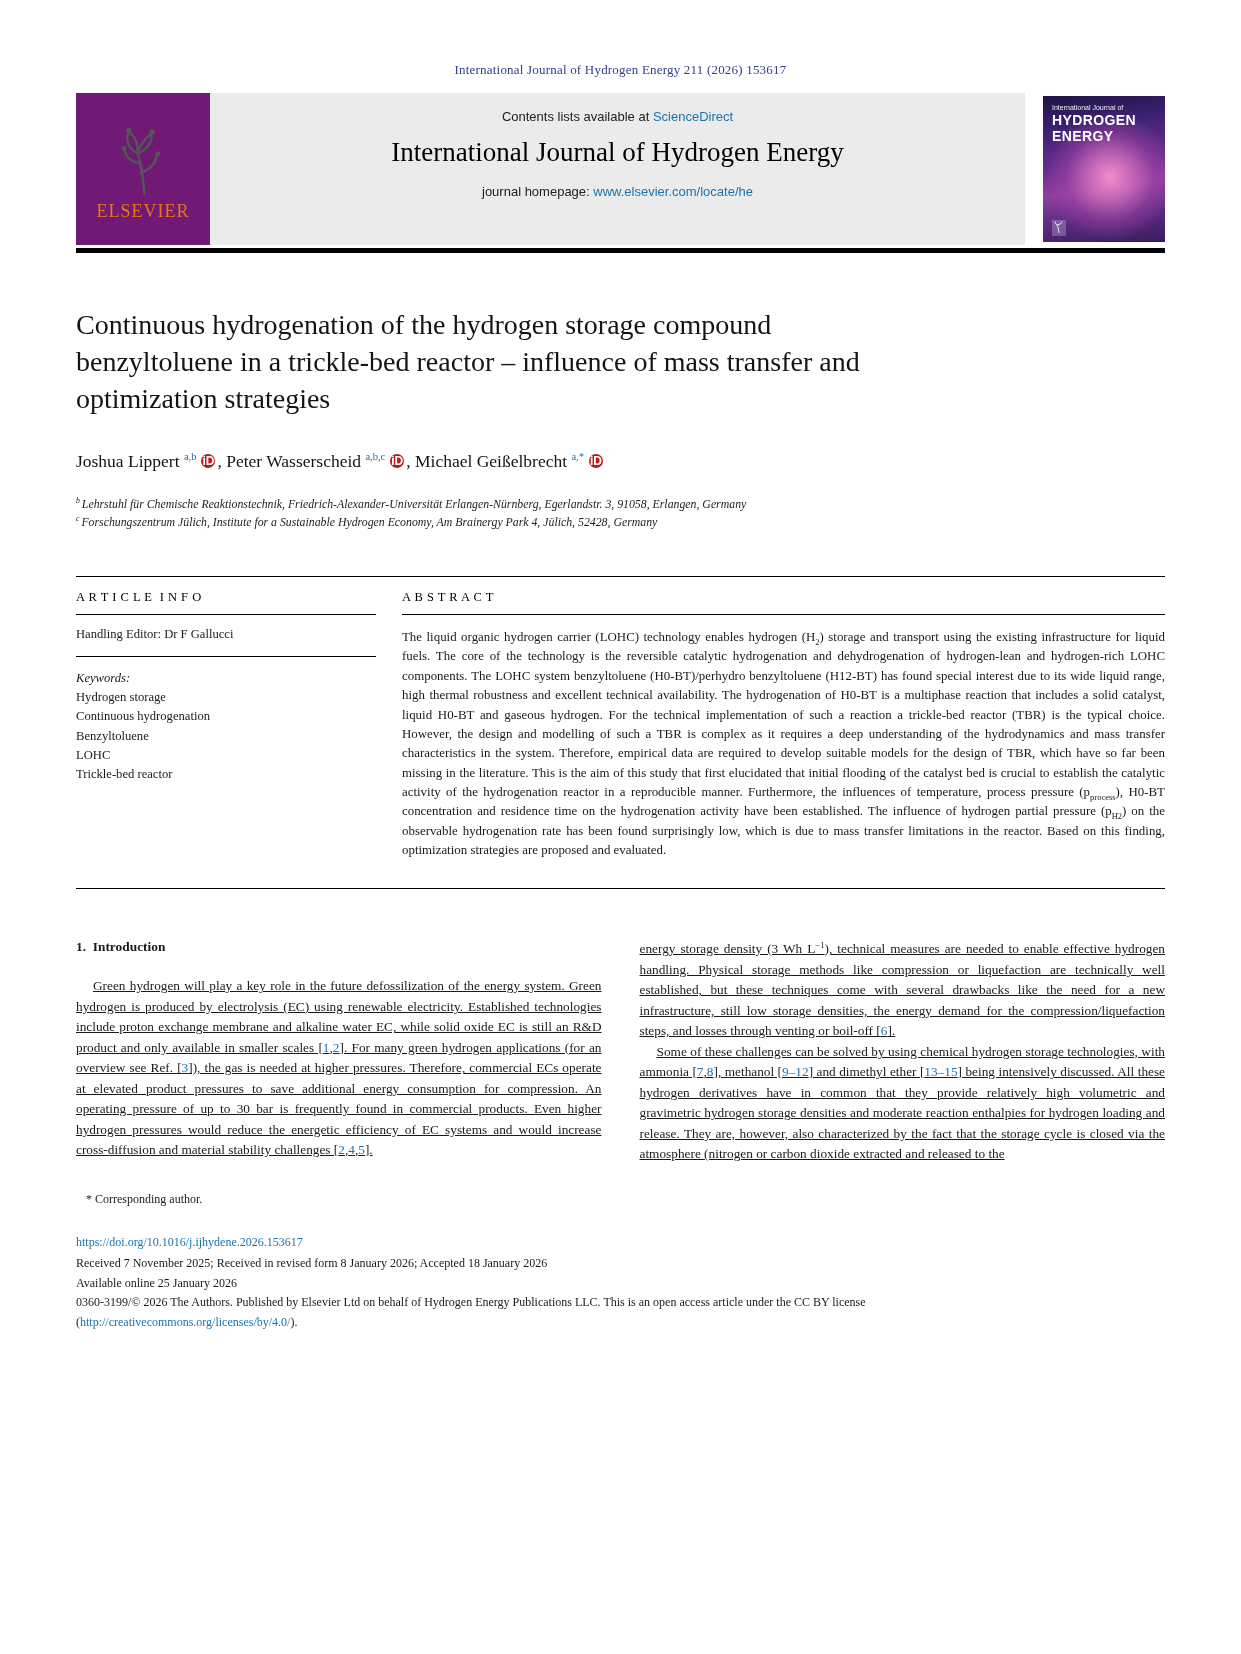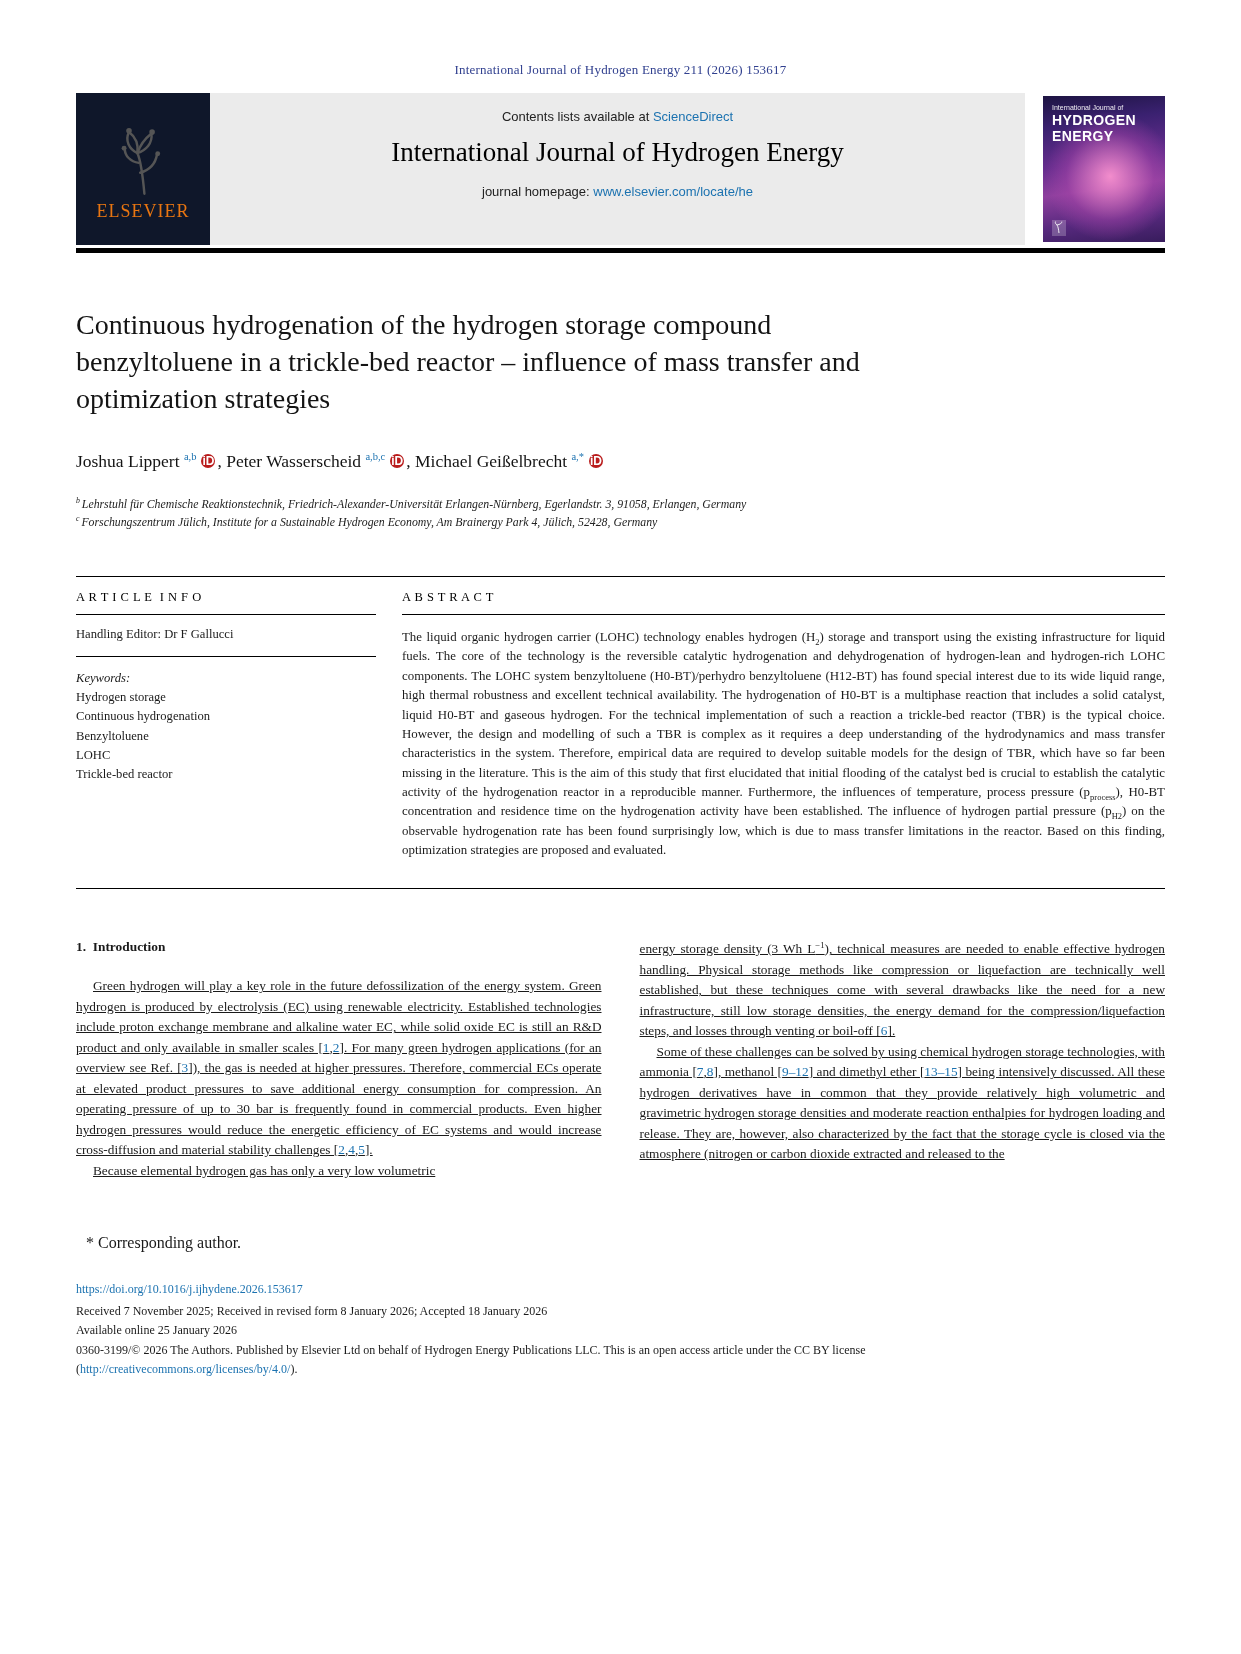--- a/index.html
+++ b/index.html
@@ -14,21 +14,21 @@
   sub, sup { line-height: 0; font-size: 66%; }
 
   .citation {
     padding-top: 62px; text-align: center;
     font-size: 13px; color: #31408f; letter-spacing: .2px;
   }
 
   .banner-row { margin: 15px 76px 0; display: flex; align-items: center; gap: 18px; }
   .banner { flex: 1; height: 152px; background: #ebebeb; display: flex; align-items: stretch; }
   .logo-box {
-    width: 134px; background: #0f172a; display: flex; flex-direction: column;
+    width: 134px; background: #701a75; display: flex; flex-direction: column;
     align-items: center; justify-content: center; padding: 6px 4px;
   }
   .elsevier-word {
     font-family: "Liberation Serif", serif; color: #e87511;
     font-size: 18px; letter-spacing: 1px; margin-top: 2px;
   }
   .banner-center { flex: 1; text-align: center; padding-top: 16px; font-family: "Liberation Sans", sans-serif; }
   .contents-line { font-size: 13px; color: #222; }
   .journal-title { font-family: "Liberation Serif", serif; font-size: 27px; color: #000; margin-top: 13px; }
   .homepage-line { font-size: 13px; color: #222; margin-top: 16px; }
@@ -71,21 +71,21 @@
   .editor-line { padding: 12px 0 14px; border-bottom: 1px solid #000; font-size: 12.6px; }
   .keywords { padding-top: 12px; font-size: 12.6px; line-height: 1.52; }
   .abs-body { margin: 13px 0 0; font-size: 12.9px; line-height: 1.5; text-align: justify; }
 
   .intro { margin: 50px 76px 0; display: flex; gap: 38px; }
   .intro .col { flex: 1; min-width: 0; }
   .sec-heading { font-weight: bold; font-size: 13.4px; margin: 0 0 21px; white-space: pre-wrap; }
   p.body { margin: 0; font-size: 13.3px; line-height: 1.54; text-align: justify; text-decoration: underline; }
   p.indent { text-indent: 17px; }
 
-  .footnotes { margin: 48px 76px 0; font-size: 16px; line-height: 1.7; }
+  .footnotes { margin: 24px 76px 0; font-size: 12px; line-height: 1.7; }
   .fn1 { padding-left: 10px; }
   .fn2 { padding-left: 22px; }
 
   .bottom { margin: 24px 76px 0; font-size: 12px; line-height: 1.62; }
   .doi { margin-bottom: 2px; }
 </style>
 </head>
 <body>
 
 <div class="page">
@@ -164,21 +164,20 @@
     <div class="abs-col">
       <div class="col-heading">A B S T R A C T</div>
       <p class="abs-body"><span>The liquid organic hydrogen carrier (LOHC) technology enables hydrogen (H</span><sub>2</sub><span>) storage and transport using the existing infrastructure for liquid fuels. The core of the technology is the reversible catalytic hydrogenation and dehydrogenation of hydrogen-lean and hydrogen-rich LOHC components. The LOHC system benzyltoluene (H0-BT)/perhydro benzyltoluene (H12-BT) has found special interest due to its wide liquid range, high thermal robustness and excellent technical availability. The hydrogenation of H0-BT is a multiphase reaction that includes a solid catalyst, liquid H0-BT and gaseous hydrogen. For the technical implementation of such a reaction a trickle-bed reactor (TBR) is the typical choice. However, the design and modelling of such a TBR is complex as it requires a deep understanding of the hydrodynamics and mass transfer characteristics in the system. Therefore, empirical data are required to develop suitable models for the design of TBR, which have so far been missing in the literature. This is the aim of this study that first elucidated that initial flooding of the catalyst bed is crucial to establish the catalytic activity of the hydrogenation reactor in a reproducible manner. Furthermore, the influences of temperature, process pressure (p</span><sub>process</sub><span>), H0-BT concentration and residence time on the hydrogenation activity have been established. The influence of hydrogen partial pressure (p</span><sub>H2</sub><span>) on the observable hydrogenation rate has been found surprisingly low, which is due to mass transfer limitations in the reactor. Based on this finding, optimization strategies are proposed and evaluated.</span></p>
     </div>
   </div>
 
   <div class="intro">
     <div class="col">
       <div class="sec-heading">1.  Introduction</div>
       <p class="body indent"><span>Green hydrogen will play a key role in the future defossilization of the energy system. Green hydrogen is produced by electrolysis (EC) using renewable electricity. Established technologies include proton exchange membrane and alkaline water EC, while solid oxide EC is still an R&amp;D product and only available in smaller scales [</span><span class="link">1</span><span>,</span><span class="link">2</span><span>]. For many green hydrogen applications (for an overview see Ref. [</span><span class="link">3</span><span>]), the gas is needed at higher pressures. Therefore, commercial ECs operate at elevated product pressures to save additional energy consumption for compression. An operating pressure of up to 30 bar is frequently found in commercial products. Even higher hydrogen pressures would reduce the energetic efficiency of EC systems and would increase cross-diffusion and material stability challenges [</span><span class="link">2</span><span>,</span><span class="link">4</span><span>,</span><span class="link">5</span><span>].</span></p>
-      <p class="body indent"><span>Because elemental hydrogen gas has only a very low volumetric</span></p>
     </div>
     <div class="col">
       <p class="body"><span>energy storage density (3 Wh L</span><sup>−1</sup><span>), technical measures are needed to enable effective hydrogen handling. Physical storage methods like compression or liquefaction are technically well established, but these techniques come with several drawbacks like the need for a new infrastructure, still low storage densities, the energy demand for the compression/liquefaction steps, and losses through venting or boil-off [</span><span class="link">6</span><span>].</span></p>
       <p class="body indent"><span>Some of these challenges can be solved by using chemical hydrogen storage technologies, with ammonia [</span><span class="link">7</span><span>,</span><span class="link">8</span><span>], methanol [</span><span class="link">9–12</span><span>] and dimethyl ether [</span><span class="link">13–15</span><span>] being intensively discussed. All these hydrogen derivatives have in common that they provide relatively high volumetric and gravimetric hydrogen storage densities and moderate reaction enthalpies for hydrogen loading and release. They are, however, also characterized by the fact that the storage cycle is closed via the atmosphere (nitrogen or carbon dioxide extracted and released to the</span></p>
     </div>
   </div>
 
   <div class="footnotes">
     <div class="fn1">* Corresponding author.</div>
   </div>

